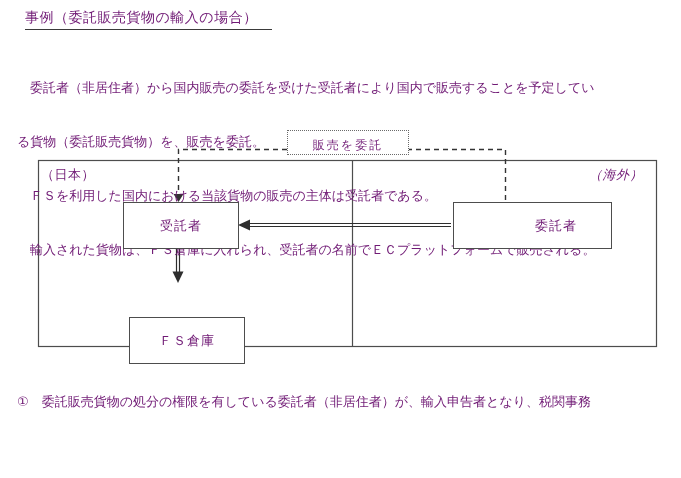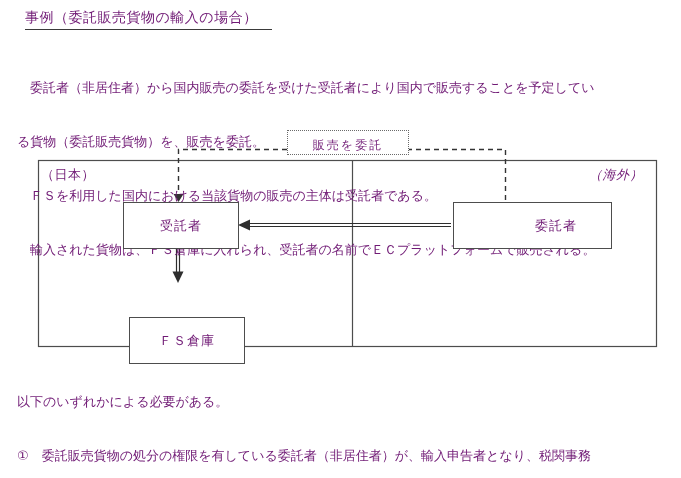--- a/index.html
+++ b/index.html
@@ -83,21 +83,20 @@
 
   <div class="diagram-box" style="left:453px;top:202px;width:110px;height:45px;padding-left:47px;">
     <div>委託者</div>
   </div>
 
   <div class="diagram-box" style="left:129px;top:283px;width:114px;height:45px;margin-top:34px;">
     <div>ＦＳ倉庫</div>
   </div>
 
   <div class="textblock notes">
-    <div>以下のいずれかによる必要がある。</div>
     <div>①　委託販売貨物の処分の権限を有している委託者（非居住者）が、輸入申告者となり、税関事務</div>
     
     
     
     
   </div>
 
 </div>
 
 </body></html>

